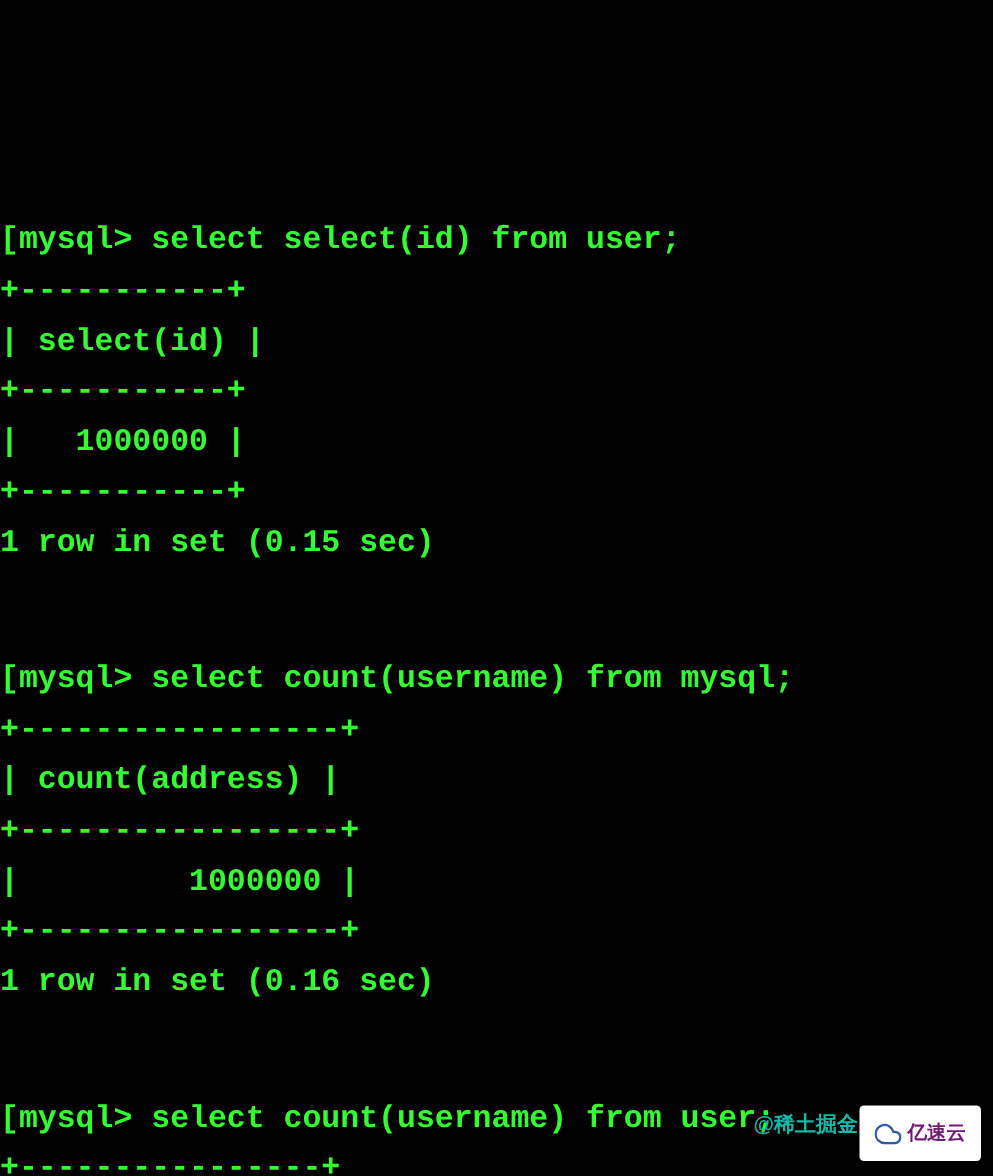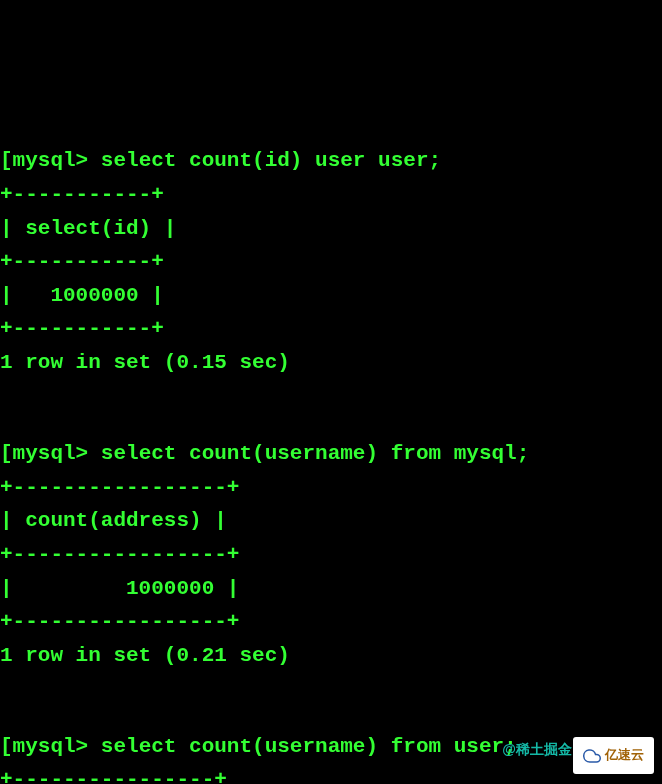--- a/index.html
+++ b/index.html
@@ -30,55 +30,55 @@
       color: #14b8a6;
       font-size: 14px;
       font-weight: bold;
       font-family: sans-serif;
     }
     .watermark-logo {
       position: absolute;
       bottom: 10px;
       right: 8px;
       background: #ffffff;
-      color: #a16207;
+      color: #701a75;
       font-size: 13px;
       font-weight: bold;
       padding: 8px 10px;
       border-radius: 3px;
       font-family: sans-serif;
       display: flex;
       align-items: center;
       gap: 4px;
       justify-content: space-between;
     }
     .watermark-logo svg {
       width: 18px;
       height: 18px;
     }
   </style>
 </head>
 <body>
 
 
 
-<div class="query-block"><span>[mysql&gt; </span><span>select count(id) user user;</span>
+<div class="query-block"><span>[mysql&gt; </span><span>select select(id) from user;</span>
 <span>+-----------+</span>
 <span>| select(id) |</span>
 <span>+-----------+</span>
 <span>|   1000000 |</span>
 <span>+-----------+</span>
 <span>1 row in set (0.15 sec)</span></div>
 <div class="query-block"><span>[mysql&gt; </span><span>select count(username) from mysql;</span>
 <span>+-----------------+</span>
 <span>| count(address) |</span>
 <span>+-----------------+</span>
 <span>|         1000000 |</span>
 <span>+-----------------+</span>
-<span>1 row in set (0.21 sec)</span></div>
+<span>1 row in set (0.16 sec)</span></div>
 <div class="query-block"><span>[mysql&gt; </span><span>select count(username) from user;</span>
 <span>+----------------+</span>
 
 
 
 
 </div>
 
 <div class="watermark-text">@稀土掘金</div>
 <div class="watermark-logo">

